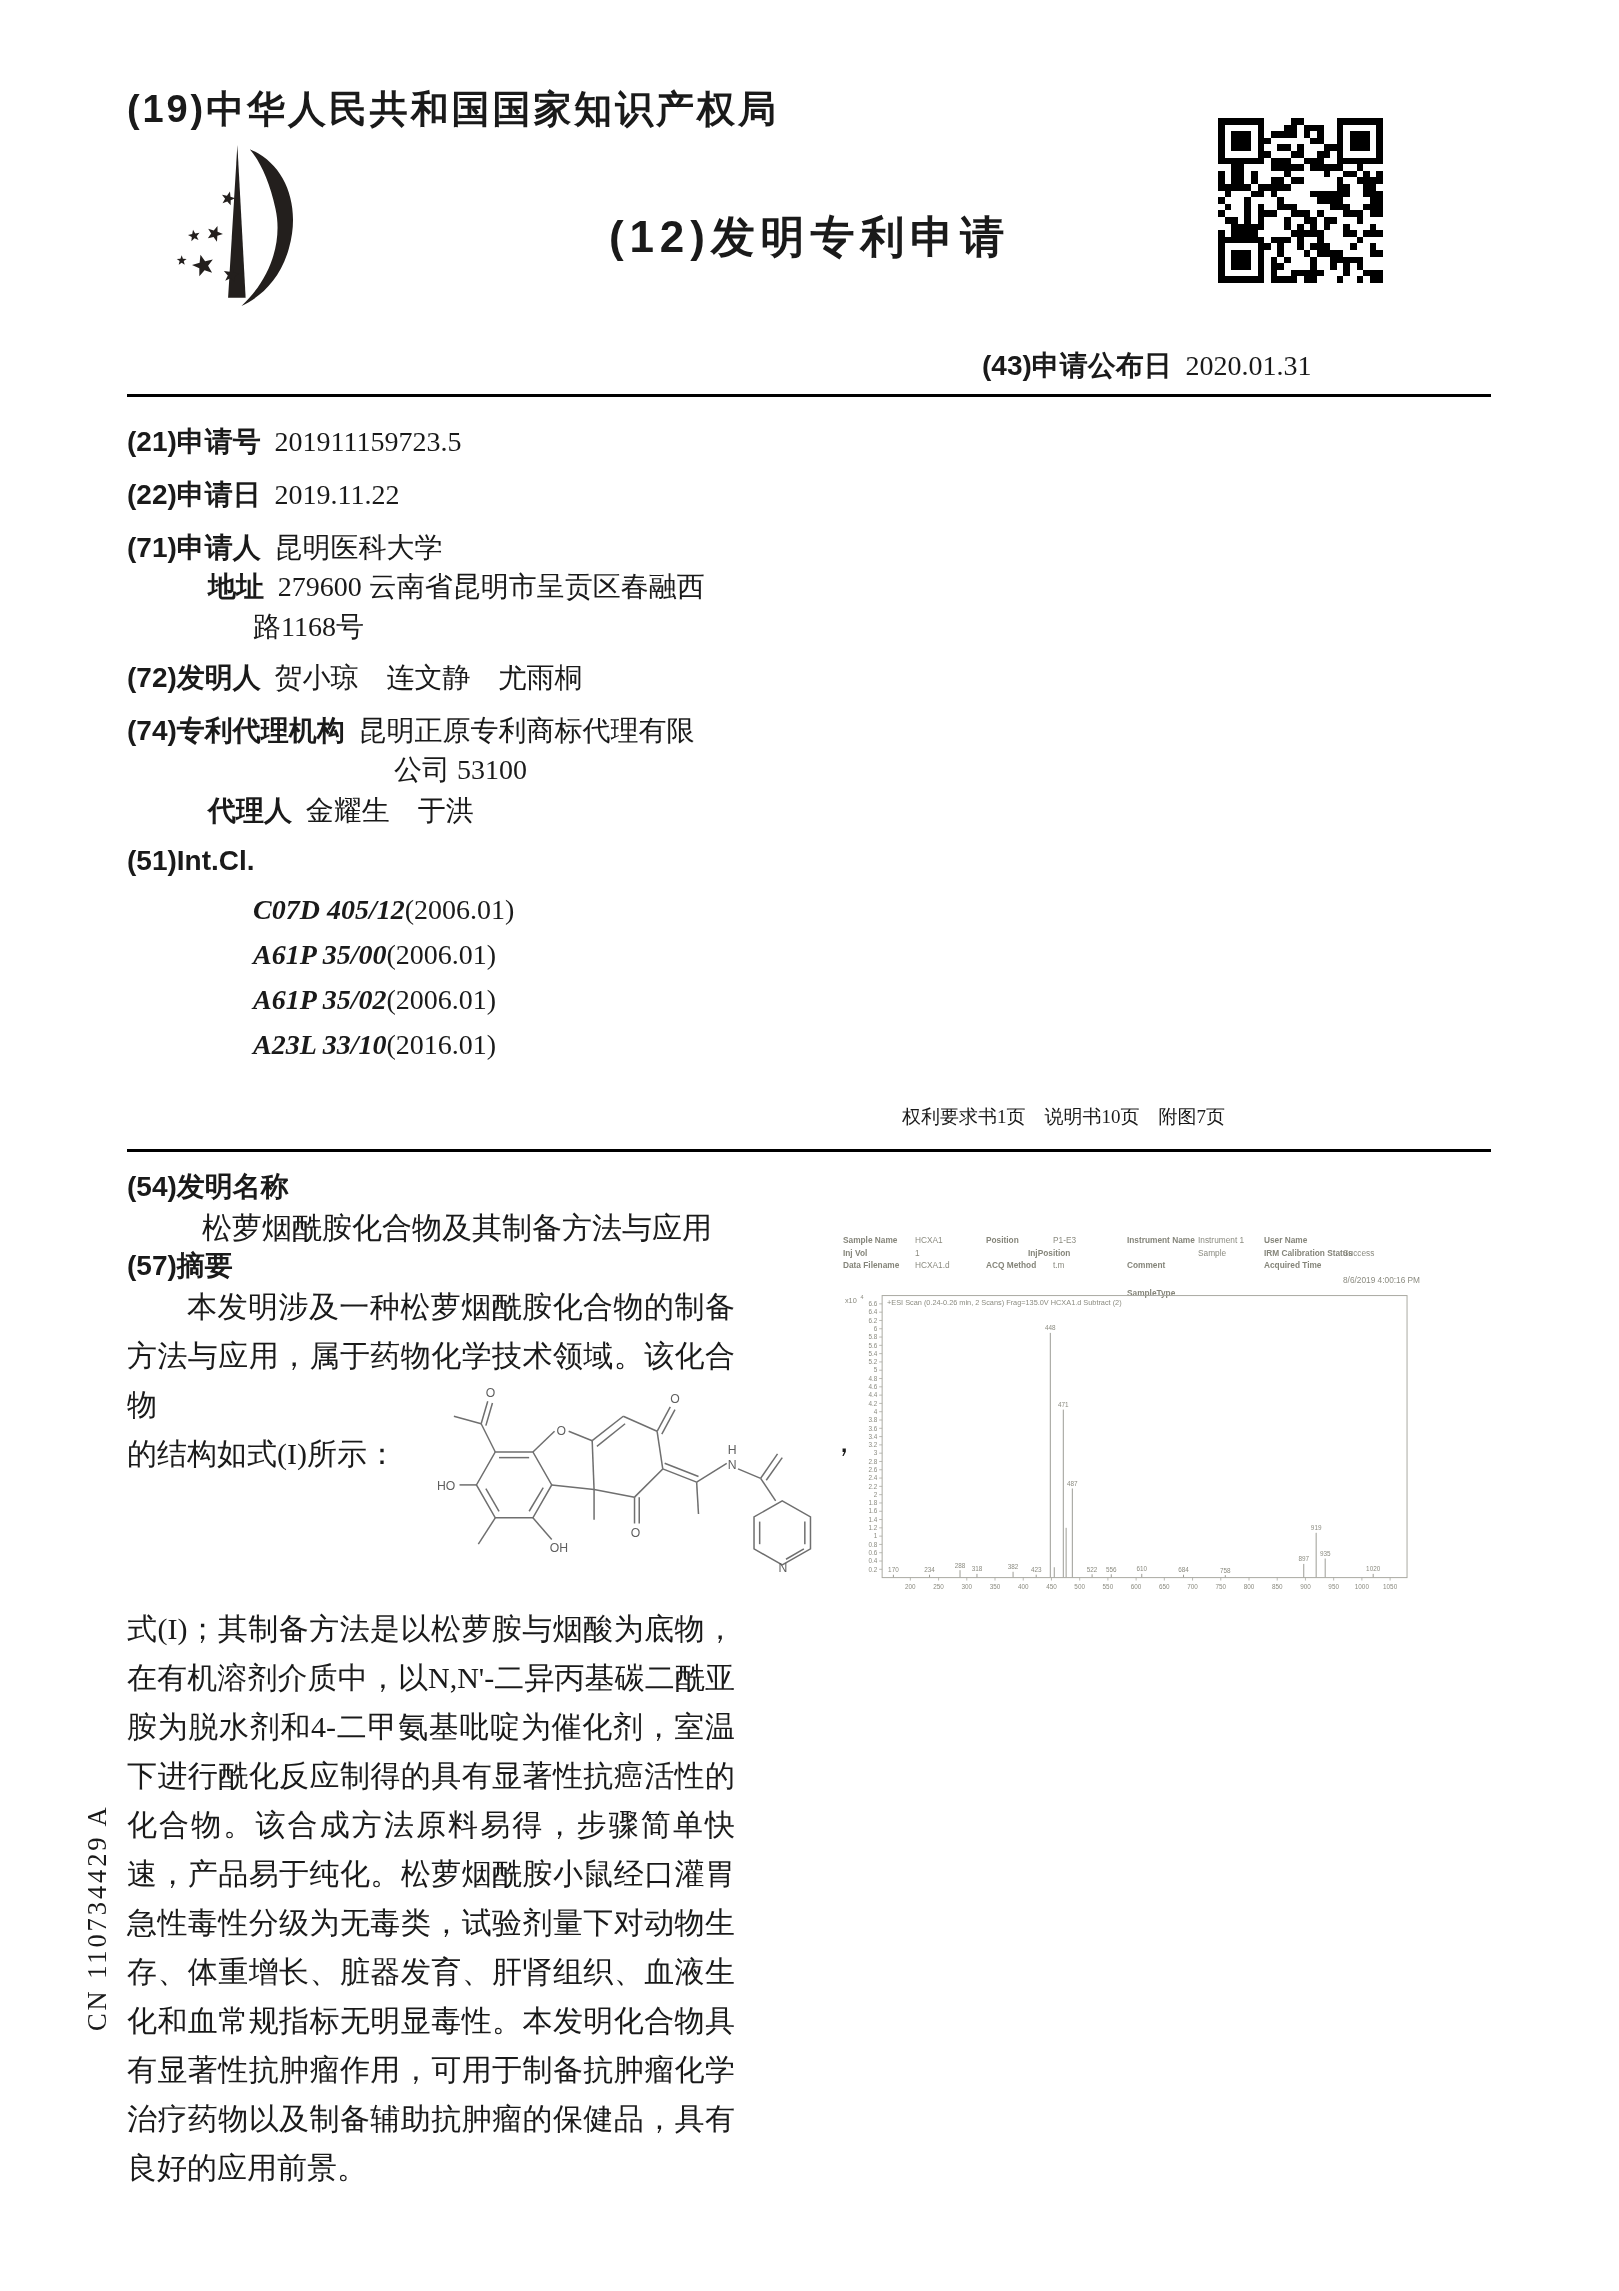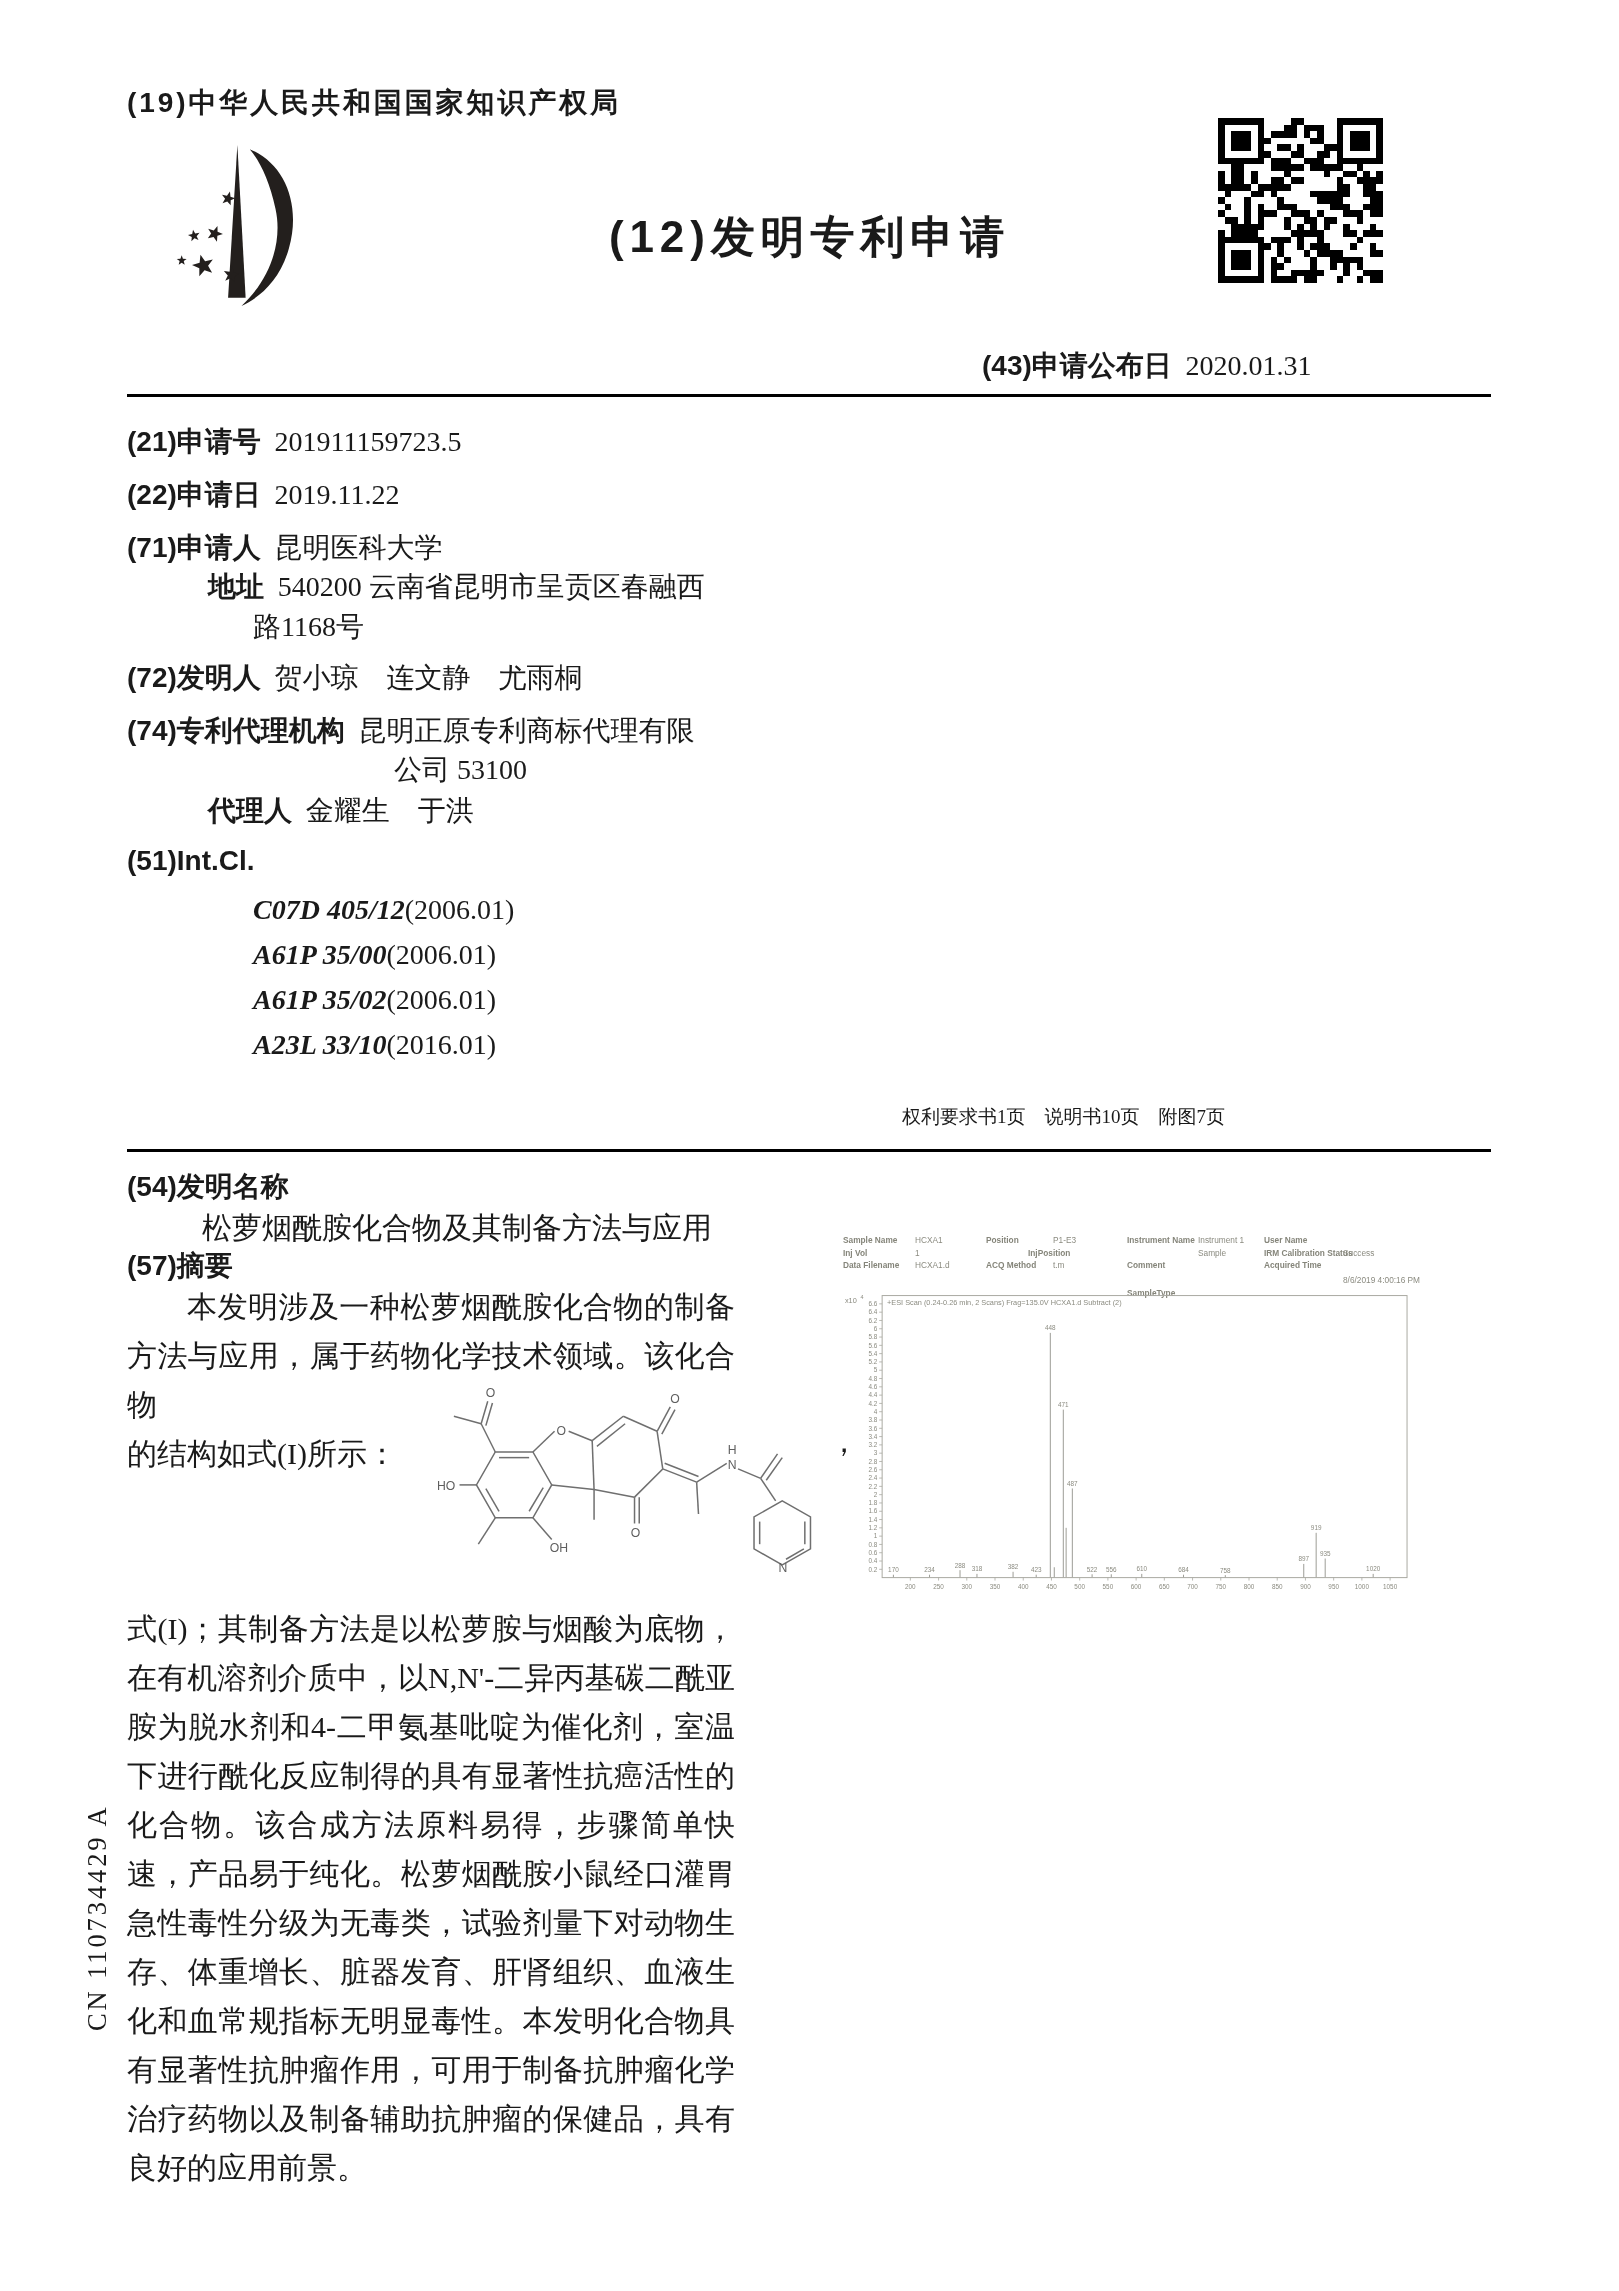--- a/index.html
+++ b/index.html
@@ -22,21 +22,21 @@
   #spec{font-family:"Liberation Sans",sans-serif;color:#8b8b80;}
   .spec-cell{position:absolute;font-size:8.3px;white-space:nowrap;}
   .spec-cell.lab{font-weight:bold;color:#85857a;}
   .vertical-num{transform:rotate(-90deg);transform-origin:0 0;font-size:26.5px;letter-spacing:2.9px;white-space:nowrap;}
 </style>
 </head>
 <body>
 
 <div id="page">
 
-  <div class="abs hei" style="left:127px;top:84px;font-size:28px;letter-spacing:2.9px;">(19)中华人民共和国国家知识产权局</div>
+  <div class="abs hei" style="left:127px;top:84px;font-size:38px;letter-spacing:2.9px;">(19)中华人民共和国国家知识产权局</div>
 
   <div class="abs" id="qr" style="left:1218px;top:118px;width:165px;height:165px;">
       <div class="b"></div>
       <div class="b"></div>
       <div class="b"></div>
       <div class="b"></div>
       <div class="b"></div>
       <div class="b"></div>
       <div class="b"></div>
       <div></div>
@@ -683,21 +683,21 @@
   <div class="abs row29" style="left:127px;top:423px;">
     <span class="blabel">(21)申请号</span><span class="bval">201911159723.5</span>
   </div>
   <div class="abs row29" style="left:127px;top:476px;">
     <span class="blabel">(22)申请日</span><span class="bval">2019.11.22</span>
   </div>
   <div class="abs row29" style="left:127px;top:529px;">
     <span class="blabel">(71)申请人</span><span class="bval">昆明医科大学</span>
   </div>
   <div class="abs row29" style="left:208px;top:568px;">
-    <span class="blabel">地址</span><span class="bval">540200 云南省昆明市呈贡区春融西</span>
+    <span class="blabel">地址</span><span class="bval">279600 云南省昆明市呈贡区春融西</span>
   </div>
   <div class="abs row29 song" style="left:253px;top:608px;font-size:28px;">路1168号</div>
   <div class="abs row29" style="left:127px;top:659px;">
     <span class="blabel">(72)发明人</span><span class="bval">贺小琼　连文静　尤雨桐</span>
   </div>
   <div class="abs row29" style="left:127px;top:712px;">
     <span class="blabel">(74)专利代理机构</span><span class="bval">昆明正原专利商标代理有限</span>
   </div>
   <div class="abs row29 song" style="left:394px;top:751px;font-size:28px;">公司 53100</div>
   <div class="abs row29" style="left:208px;top:792px;">

